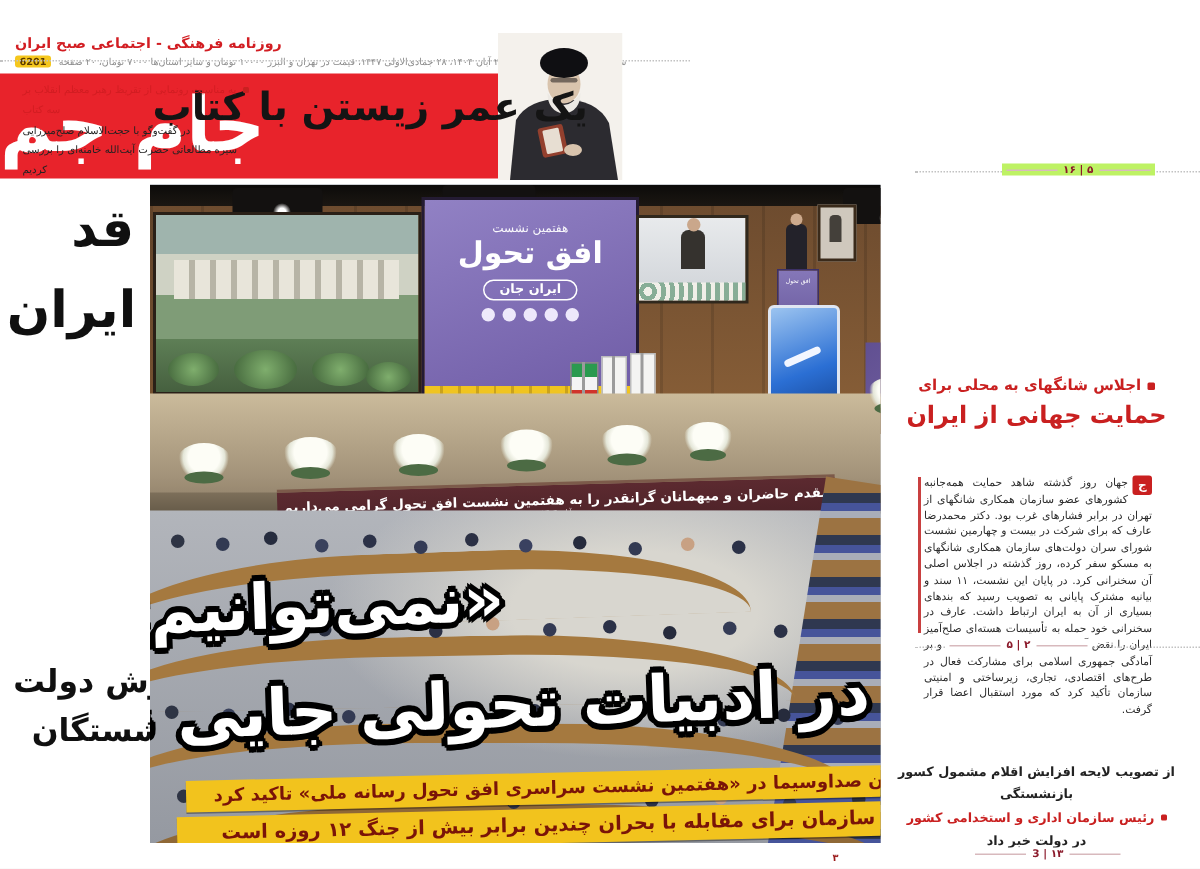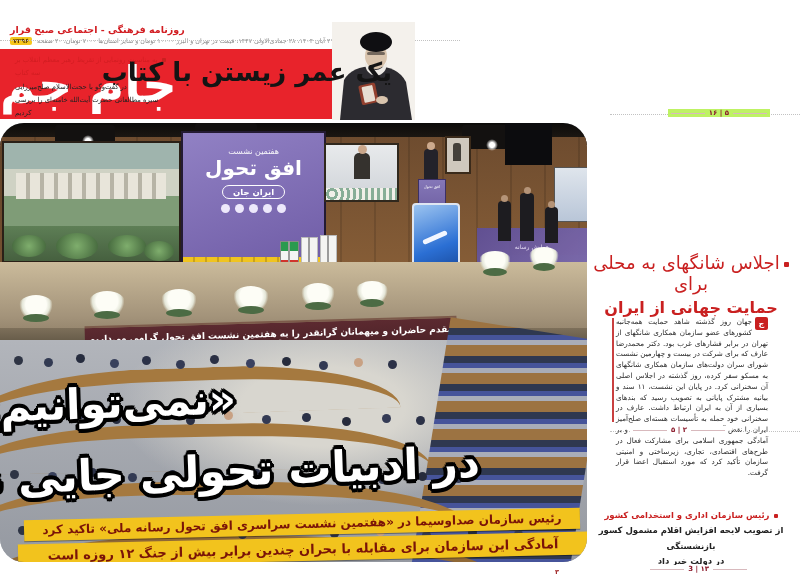--- a/index.html
+++ b/index.html
@@ -20,21 +20,21 @@
   .pmark i{display:block;width:34px;height:1px;background:#d8b9bd;}
   
   .h-big{right:580px;left:0;text-align:center;font-weight:800;color:#101010;}
   .col-l{width:218px;}
   .red{color:#c92020;}
   .bullet{display:inline-block;width:5px;height:5px;background:#c92020;border-radius:1px;margin-left:4px;vertical-align:middle;}
   .body-text{font-size:7.2px;line-height:1.5;color:#2b2b2b;text-align:justify;direction:rtl;}
   .redrule{width:2px;background:#c94040;}
   .art-logo{float:right;width:13px;height:13px;background:#c92020;border-radius:2px;color:#fff;font-size:8px;font-weight:bold;text-align:center;line-height:13px;margin-left:3px;}
   
-  .photo{left:0;top:123px;width:587px;height:439px;right:213px;background:#9aa0a8;overflow:hidden;border-radius:24px;}
+  .photo{left:0;top:123px;width:487px;height:439px;right:213px;background:#9aa0a8;overflow:hidden;}
   .ceiling{left:0;top:0;width:587px;height:22px;background:linear-gradient(#0c0b0a,#241d16);}
   .spot{background:#131110;border-radius:3px;}
   .glow{background:radial-gradient(circle,#fff 0 30%,rgba(255,255,240,.0) 70%);border-radius:50%;}
   .woodwall{left:0;top:14px;width:587px;height:152px;
     background:repeating-linear-gradient(90deg,rgba(0,0,0,.12) 0 2px,rgba(0,0,0,0) 2px 34px),linear-gradient(#6e4c2f,#8a6038);}
   .screen-garden{left:2px;top:18px;width:175px;height:118px;border:2px solid #2a2017;
     background:linear-gradient(#9fb4ad 0 22%,#cfd2c4 22% 45%,#7f9c77 45% 70%,#5e7f56 70%,#46603f);}
   .garden-building{left:12px;top:30px;width:150px;height:26px;background:repeating-linear-gradient(90deg,#e8e5da 0 10px,#b7b4a6 10px 14px);}
   .shrub{position:absolute;border-radius:50%;background:radial-gradient(circle,#7fae6d,#3f6138);}
   .screen-purple{left:181px;top:8px;width:141px;height:131px;border:2px solid #241b33;
@@ -86,24 +86,24 @@
   .oh2{left:10px;top:322px;width:470px;font-size:43px;text-align:center;}
   .ybar{background:#f2c31d;color:#7a1408;font-weight:bold;text-align:center;transform:rotate(-1.3deg);box-shadow:0 1px 0 rgba(0,0,0,.35);}
   .ybar1{left:24px;top:391px;width:556px;height:21px;font-size:12px;line-height:21px;}
   .ybar2{left:18px;top:415px;width:570px;height:23px;font-size:13px;line-height:23px;}
 </style>
 </head>
 <body>
 
 <div id="page">
 
-  <div class="abs tagline">روزنامه فرهنگی - اجتماعی صبح قرار</div>
+  <div class="abs tagline">روزنامه فرهنگی - اجتماعی صبح ایران</div>
   <div class="abs issue-line">
     <span>سال بیست و ششم، چهارشنبه ۲۱ آبان ۱۴۰۴، ۲۸ جمادی‌الاولی ۱۴۴۷، قیمت در تهران و البرز ۱۰۰۰۰ تومان و سایر استان‌ها ۷۰۰۰ تومان، ۲۰ صفحه</span>
-    <span class="issue-badge">۷۲۹۶</span>
+    <span class="issue-badge">6201</span>
   </div>
   <div class="abs dotline" style="top:40px;right:340px;width:460px;"></div>
 
   <div class="abs logo-box">
     <span class="logo-text">جام جم</span>
   </div>
 
   <svg class="abs" style="left:332px;top:22px;width:83px;height:98px;" viewBox="0 0 83 98">
     <rect x="0" y="0" width="83" height="98" fill="#f4f1ec"></rect>
     <path d="M8 98 L12 58 Q20 44 42 44 Q66 44 74 60 L80 98 Z" fill="#2c2b30"></path>
@@ -128,43 +128,43 @@
       <b>۵ | ۱۶</b>
       <i></i>
   </div>
 
   <div class="abs h-big col-l" style="top:126px;font-size:34px;line-height:1.6;">
     <div>تمام قد</div>
     <div>در کنار ایران</div>
   </div>
 
   <div class="abs col-l" style="top:252px;right:0;text-align:center;">
-    <div style="font-size:18px;font-weight:normal;"><span class="bullet"></span><span class="red">اجلاس شانگهای به محلی برای</span></div>
+    <div style="font-size:10px;font-weight:bold;"><span class="bullet"></span><span class="red">اجلاس شانگهای به محلی برای</span></div>
     <div class="red" style="font-size:16px;font-weight:800;margin-top:4px;">حمایت جهانی از ایران</div>
   </div>
 
   <div class="abs redrule" style="right:186px;top:318px;height:104px;"></div>
   <div class="abs body-text" style="top:317px;right:32px;width:152px;">
     <span class="art-logo">ج</span><span>جهان روز گذشته شاهد حمایت همه‌جانبه کشورهای عضو سازمان همکاری شانگهای از تهران در برابر فشارهای غرب بود. دکتر محمدرضا عارف که برای شرکت در بیست و چهارمین نشست شورای سران دولت‌های سازمان همکاری شانگهای به مسکو سفر کرده، روز گذشته در اجلاس اصلی آن سخنرانی کرد. در پایان این نشست، ۱۱ سند و بیانیه مشترک پایانی به تصویب رسید که بندهای بسیاری از آن به ایران ارتباط داشت. عارف در سخنرانی خود حمله به تأسیسات هسته‌ای صلح‌آمیز ایران را نقض آشکار موازین بین‌المللی دانست و بر آمادگی جمهوری اسلامی برای مشارکت فعال در طرح‌های اقتصادی، تجاری، زیرساختی و امنیتی سازمان تأکید کرد که مورد استقبال اعضا قرار گرفت.</span>
   </div>
 
   <div class="abs dotline" style="top:431px;right:0;width:190px;"></div>
   <div class="abs pmark" style="top:426px;right:72px;background:#fff;padding:0 3px;">
     <i></i>
       <b>۲ | ۵</b>
       <i></i>
   </div>
 
   <div class="abs h-big col-l" style="top:438px;font-size:21px;line-height:1.55;">
     <div>خبرهای خوش دولت</div>
     <div>برای بازنشستگان</div>
   </div>
   <div class="abs col-l" style="top:508px;right:0;text-align:center;line-height:1.8;">
+    <div style="font-size:8.5px;font-weight:bold;color:#222;">از تصویب لایحه افزایش اقلام مشمول کسور بازنشستگی</div>
     <div style="font-size:8.5px;font-weight:bold;"><span class="bullet" style="width:4px;height:4px;"></span><span class="red">رئیس سازمان اداری و استخدامی کشور</span></div>
-    <div style="font-size:8.5px;font-weight:bold;color:#222;">از تصویب لایحه افزایش اقلام مشمول کسور بازنشستگی</div>
     <div style="font-size:8.5px;font-weight:bold;color:#222;">در دولت خبر داد</div>
   </div>
   <div class="abs pmark" style="top:565px;right:50px;background:#fff;padding:0 3px;">
     <i></i>
       <b>۱۳ | 3</b>
       <i></i>
   </div>
 
   <div class="abs photo">
     <div class="abs ceiling"></div>

